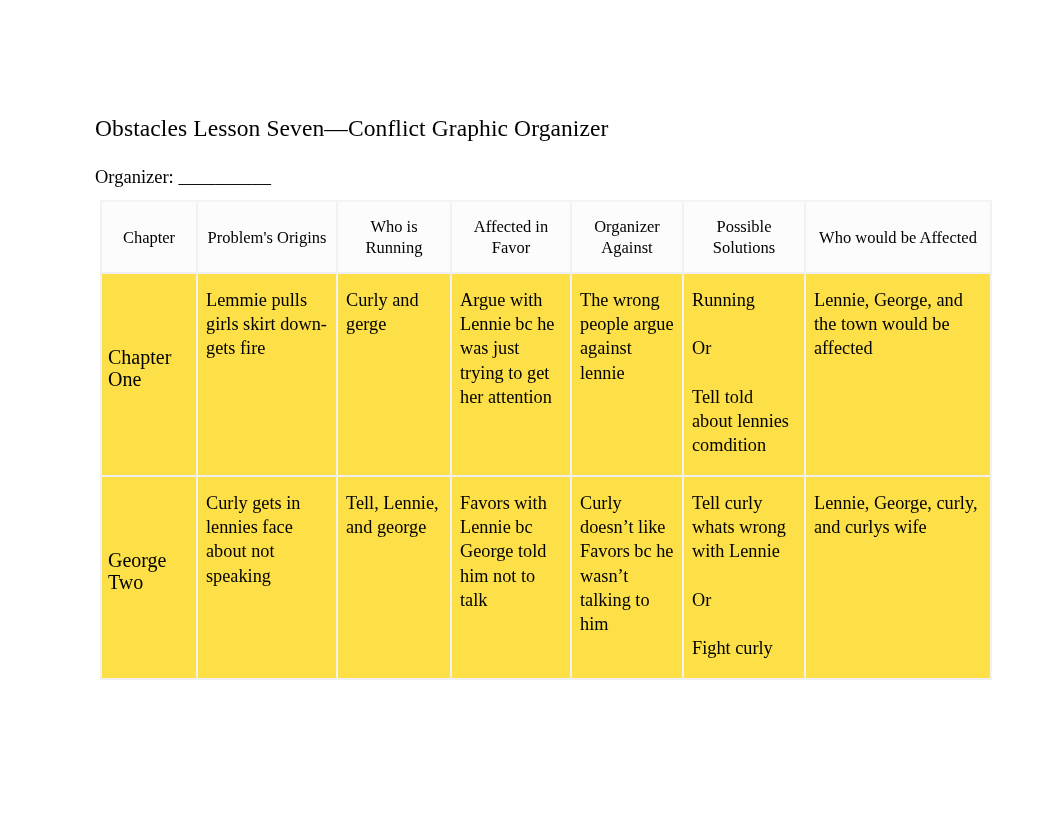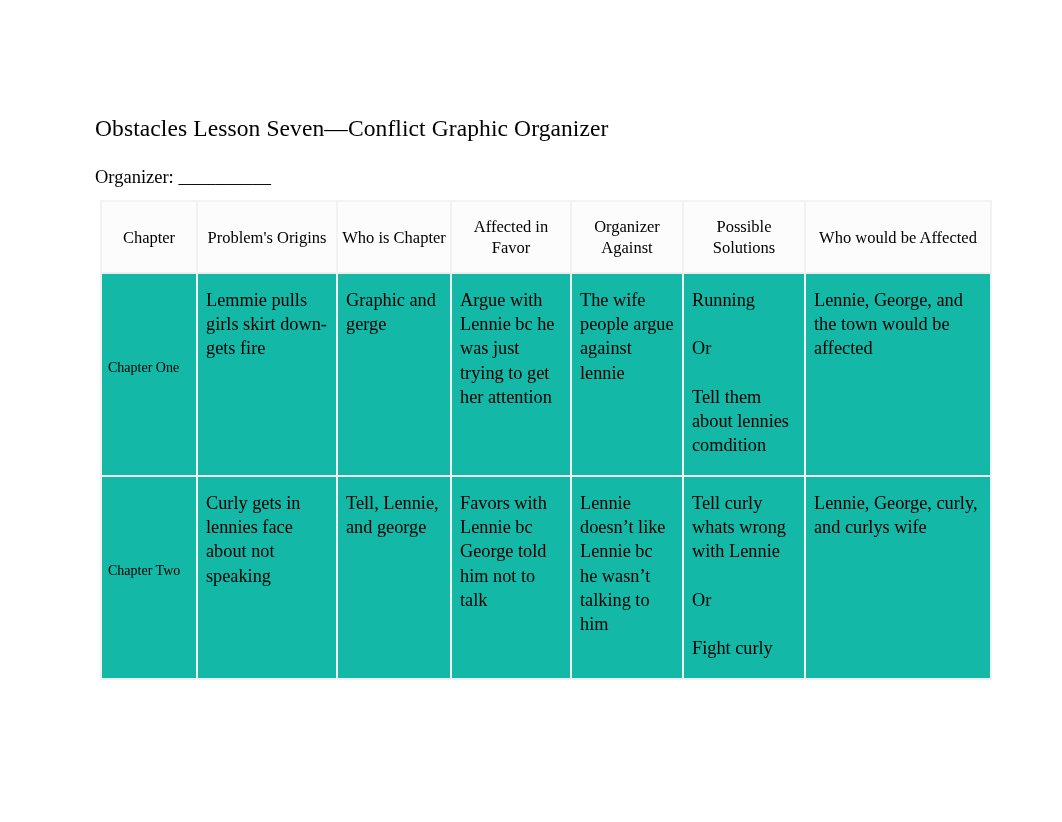--- a/index.html
+++ b/index.html
@@ -54,21 +54,21 @@
     border-spacing: 0;
     width: 892px;
     table-layout: fixed;
     background: #ffffff;
   }
   table.organizer td,
   table.organizer th {
     border-right: 2px solid #f2f2f2;
     border-bottom: 2px solid #efefef;
     padding: 0;
-    background: #14b8a6;
+    background: #fde047;
     vertical-align: top;
     font-weight: normal;
   }
   table.organizer tr > *:first-child {
     border-left: 2px solid #f2f2f2;
   }
   table.organizer thead tr > * {
     border-top: 2px solid #f4f4f4;
   }
 
@@ -84,21 +84,21 @@
 
   tbody td.cell {
     font-size: 18.3px;
     line-height: 24.2px;
     padding: 14px 8px 8px 8px;
     height: 172px;
     vertical-align: top;
   }
   tbody td.cell.chapter-cell {
     vertical-align: middle;
-    font-size: 14px;
+    font-size: 20px;
     line-height: 22px;
     padding: 8px 6px 21px 6px;
   }
   .cell-text {
     display: block;
     white-space: pre-line;
     word-wrap: break-word;
   }
   .chapter-text {
     display: block;
@@ -135,70 +135,70 @@
         <col style="width:114px">
         <col style="width:120px">
         <col style="width:112px">
         <col style="width:122px">
         <col style="width:186px">
       </colgroup>
       <thead>
         <tr>
           <th class="hcell">Chapter</th>
           <th class="hcell">Problem's Origins</th>
-          <th class="hcell">Who is Chapter</th>
+          <th class="hcell">Who is Running</th>
           <th class="hcell">Affected in Favor</th>
           <th class="hcell">Organizer Against</th>
           <th class="hcell">Possible Solutions</th>
           <th class="hcell">Who would be Affected</th>
         </tr>
       </thead>
       <tbody>
         <tr>
           <td class="cell chapter-cell">
               <span class="chapter-text">Chapter One</span>
             </td>
           <td class="cell">
               <span class="cell-text">Lemmie pulls girls skirt down- gets fire</span>
             </td>
           <td class="cell">
-              <span class="cell-text">Graphic and gerge</span>
+              <span class="cell-text">Curly and gerge</span>
             </td>
           <td class="cell">
               <span class="cell-text">Argue with Lennie bc he was just trying to get her attention</span>
             </td>
           <td class="cell">
-              <span class="cell-text">The wife people argue against lennie</span>
+              <span class="cell-text">The wrong people argue against lennie</span>
             </td>
           <td class="cell">
               <span class="cell-text">Running
 
 Or
 
-Tell them about lennies comdition</span>
+Tell told about lennies comdition</span>
             </td>
           <td class="cell">
               <span class="cell-text">Lennie, George, and the town would be affected</span>
             </td>
         </tr>
         <tr>
           <td class="cell chapter-cell">
-              <span class="chapter-text">Chapter Two</span>
+              <span class="chapter-text">George Two</span>
             </td>
           <td class="cell">
               <span class="cell-text">Curly gets in lennies face about not speaking</span>
             </td>
           <td class="cell">
               <span class="cell-text">Tell, Lennie, and george</span>
             </td>
           <td class="cell">
               <span class="cell-text">Favors with Lennie bc George told him not to talk</span>
             </td>
           <td class="cell">
-              <span class="cell-text">Lennie doesn’t like Lennie bc he wasn’t talking to him</span>
+              <span class="cell-text">Curly doesn’t like Favors bc he wasn’t talking to him</span>
             </td>
           <td class="cell">
               <span class="cell-text">Tell curly whats wrong with Lennie
 
 Or
 
 Fight curly</span>
             </td>
           <td class="cell">
               <span class="cell-text">Lennie, George, curly, and curlys wife</span>

